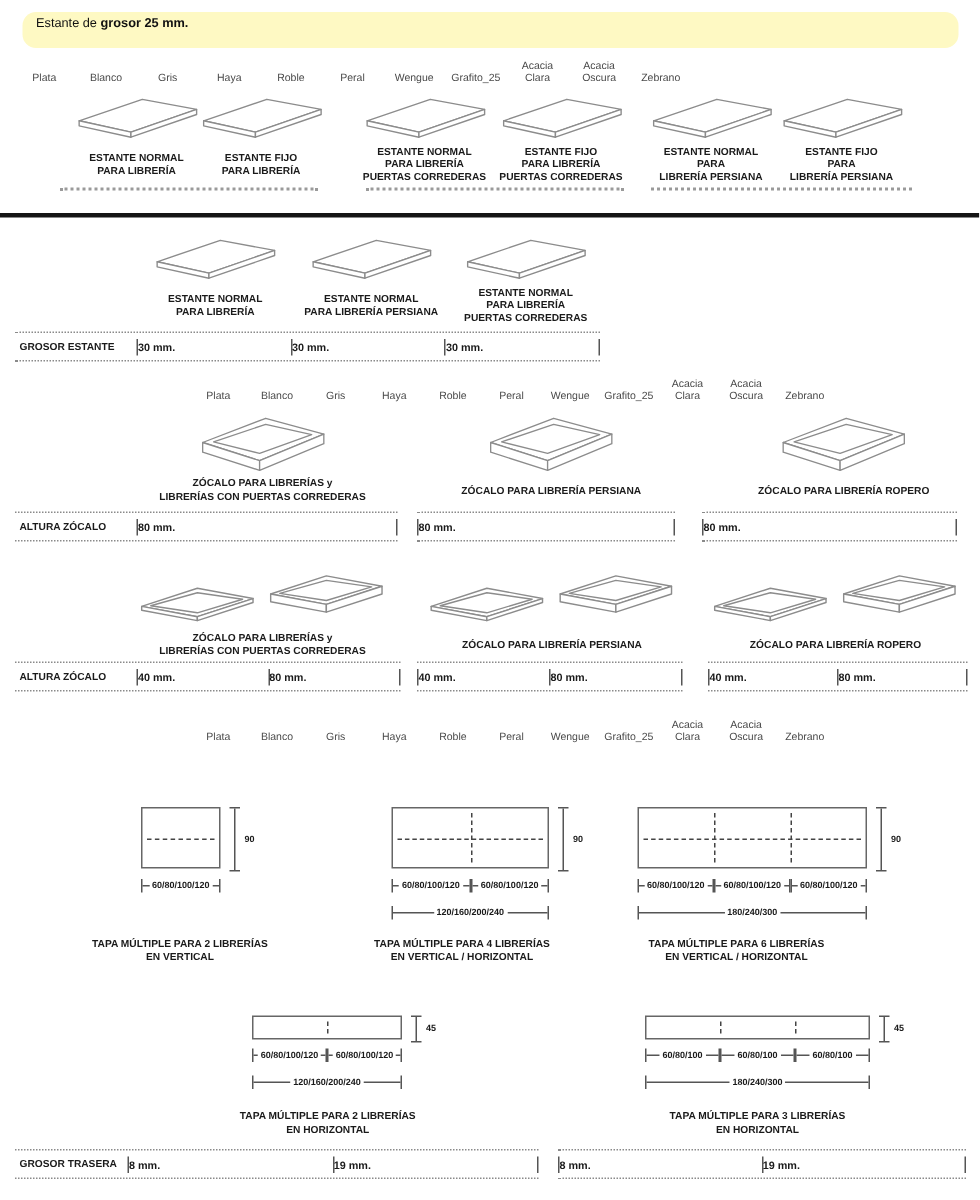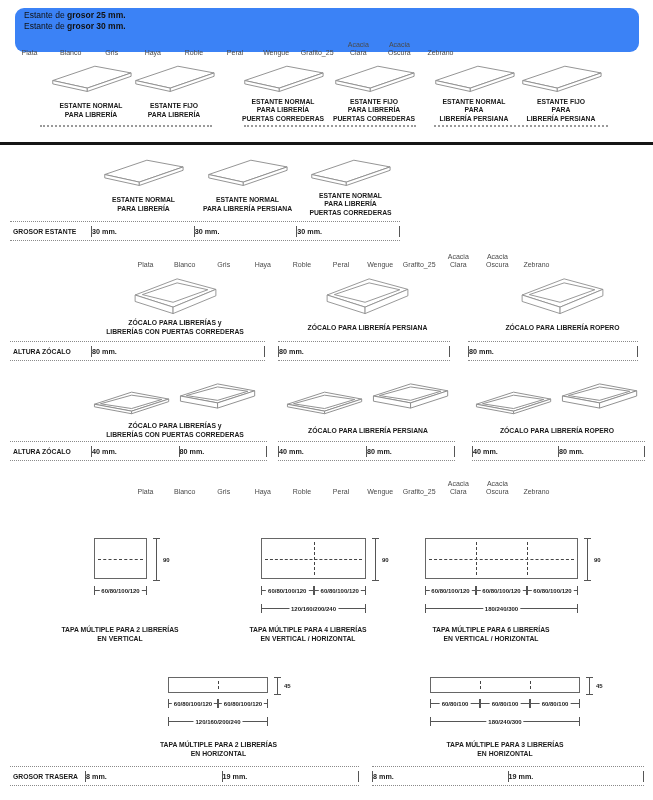--- a/index.html
+++ b/index.html
@@ -1,21 +1,21 @@
 <!DOCTYPE html>
 <html><head>
 <meta charset="utf-8">
 <style>
   html,body{margin:0;padding:0;background:#fff;}
   #page{position:relative;width:653px;height:800px;background:#ffffff;
         font-family:"Liberation Sans",sans-serif;color:#1a1a1a;overflow:hidden;}
 
   
-  .header-box{position:absolute;left:15px;top:8px;width:624px;height:44px;
-              background:#3b82f6;border-radius:9px;box-sizing:border-box;padding:2px 0 0 9px;}
+  .header-box{position:absolute;left:15px;top:8px;width:624px;height:24px;
+              background:#fef9c3;border-radius:9px;box-sizing:border-box;padding:2px 0 0 9px;}
   .hline{font-size:8.5px;line-height:11px;color:#111;}
   .hline b{font-weight:bold;}
 
   
   .colors-row{position:absolute;display:flex;align-items:flex-end;}
   .color-name{flex:1;text-align:center;font-size:7px;line-height:7.5px;color:#4a4a4a;white-space:pre-line;}
 
   
   .pcol{position:absolute;display:flex;flex-direction:column;align-items:center;}
   .slab{width:85px;height:32px;margin-top:4px;}
@@ -57,21 +57,20 @@
               white-space:nowrap;line-height:8px;}
   .tapa-label{position:absolute;left:0;right:0;display:flex;flex-direction:column;align-items:center;}
 </style>
 </head>
 <body>
 
 <div id="page">
 
   <div class="header-box">
     <div class="hline"><span>Estante de </span><b>grosor 25 mm.</b></div>
-    <div class="hline"><span>Estante de </span><b>grosor 30 mm.</b></div>
   </div>
 
   <div class="colors-row" style="left:9px;top:38px;width:452px;height:18px;">
     <span class="color-name">Plata</span>
     <span class="color-name">Blanco</span>
     <span class="color-name">Gris</span>
     <span class="color-name">Haya</span>
     <span class="color-name">Roble</span>
     <span class="color-name">Peral</span>
     <span class="color-name">Wengue</span>

